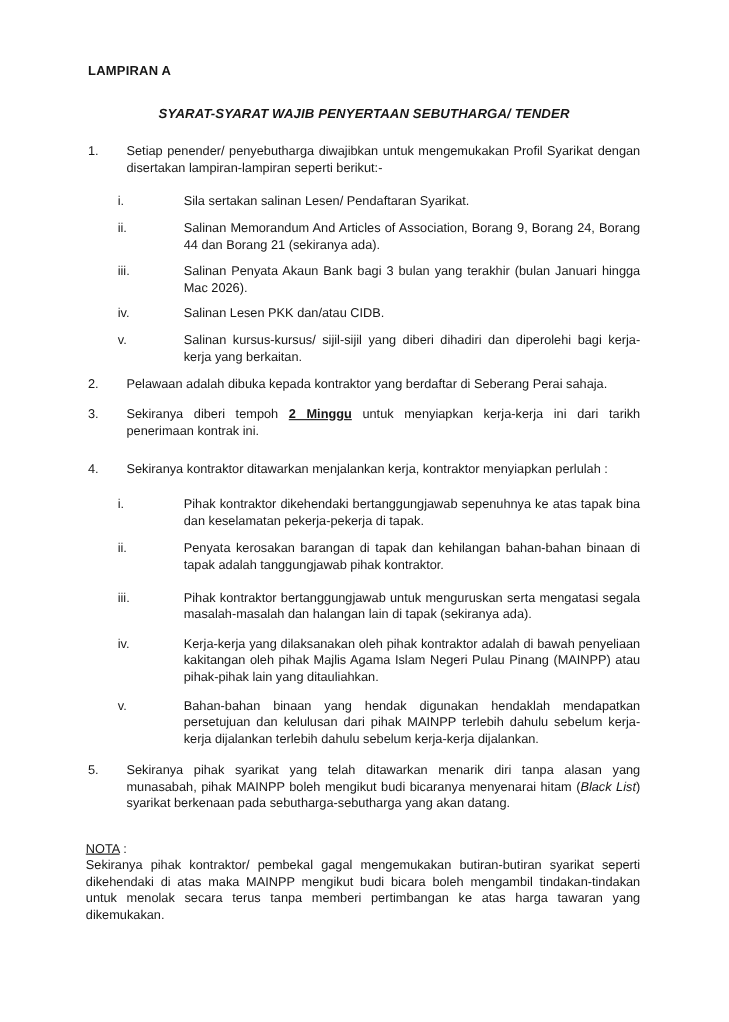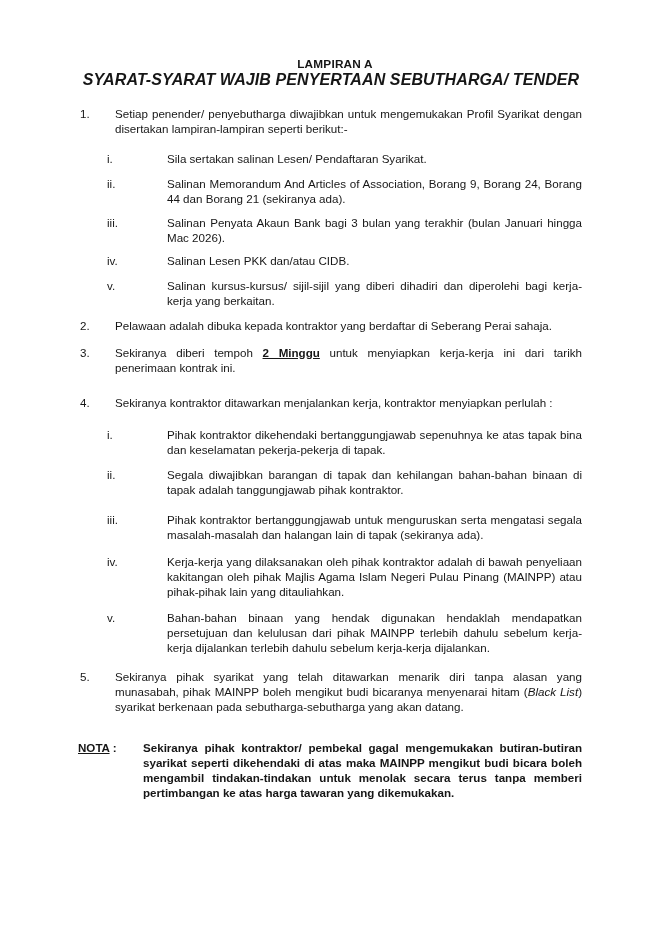--- a/index.html
+++ b/index.html
@@ -8,45 +8,46 @@
     width:663px;height:929px;
     background:#ffffff;
     box-sizing:border-box;
     padding:57px 81px 0 80px;
     font-family:"Liberation Sans", sans-serif;
     font-size:11.6px;
     line-height:15px;
     color:#161616;
   }
   .hdr{
-    text-align:center;
+    text-align:left;
     font-weight:bold;
     font-size:11.8px;
     padding-right:-8px;
     margin-right:-8px;
+    margin-bottom:24px;
     letter-spacing:.2px;
   }
   .title{
     text-align:center;
     font-weight:bold;
     font-style:italic;
-    font-size:16px;
+    font-size:12px;
     margin-bottom:19px;
     letter-spacing:.1px;
   }
   .item{display:flex;}
   .item > .num{width:35px;flex-shrink:0;}
   .item > .body{flex:1;text-align:justify;}
   .sub{display:flex;margin-left:27px;}
   .sub > .rnum{width:26px;flex-shrink:0;}
   .sub > .body{flex:1;text-align:justify;margin-left:34px;}
   .u{text-decoration:underline;}
   .bu{font-weight:bold;text-decoration:underline;}
   .it{font-style:italic;}
-  .nota{display:flex;margin-left:-2px;font-weight:bold;}
+  .nota{display:flex;margin-left:-2px;font-weight:normal;flex-direction:column;}
   .nota .nlabel{width:65px;flex-shrink:0;}
   .nota .nbody{flex:1;text-align:justify;}
   .g8{margin-bottom:8px}.g9{margin-bottom:9px}.g10{margin-bottom:10px}
   .g11{margin-bottom:11px}.g12{margin-bottom:12px}.g14{margin-bottom:14px}
   .g15{margin-bottom:15px}.g17{margin-bottom:17px}.g20{margin-bottom:20px}
   .g26{margin-bottom:26px}
 </style>
 </head>
 <body>
 
@@ -96,21 +97,21 @@
     <span class="num">4.</span>
     <span class="body">Sekiranya kontraktor ditawarkan menjalankan kerja, kontraktor menyiapkan perlulah :</span>
   </div>
 
   <div class="sub g10">
     <span class="rnum">i.</span>
     <span class="body">Pihak kontraktor dikehendaki bertanggungjawab sepenuhnya ke atas tapak bina dan keselamatan pekerja-pekerja di tapak.</span>
   </div>
   <div class="sub g15">
     <span class="rnum">ii.</span>
-    <span class="body">Segala diwajibkan barangan di tapak dan kehilangan bahan-bahan binaan di tapak adalah tanggungjawab pihak kontraktor.</span>
+    <span class="body">Penyata kerosakan barangan di tapak dan kehilangan bahan-bahan binaan di tapak adalah tanggungjawab pihak kontraktor.</span>
   </div>
   <div class="sub g12">
     <span class="rnum">iii.</span>
     <span class="body">Pihak kontraktor bertanggungjawab untuk menguruskan serta mengatasi segala masalah-masalah dan halangan lain di tapak (sekiranya ada).</span>
   </div>
   <div class="sub g11">
     <span class="rnum">iv.</span>
     <span class="body">Kerja-kerja yang dilaksanakan oleh pihak kontraktor adalah di bawah penyeliaan kakitangan oleh pihak Majlis Agama Islam Negeri Pulau Pinang (MAINPP) atau pihak-pihak lain yang ditauliahkan.</span>
   </div>
   <div class="sub g14">

